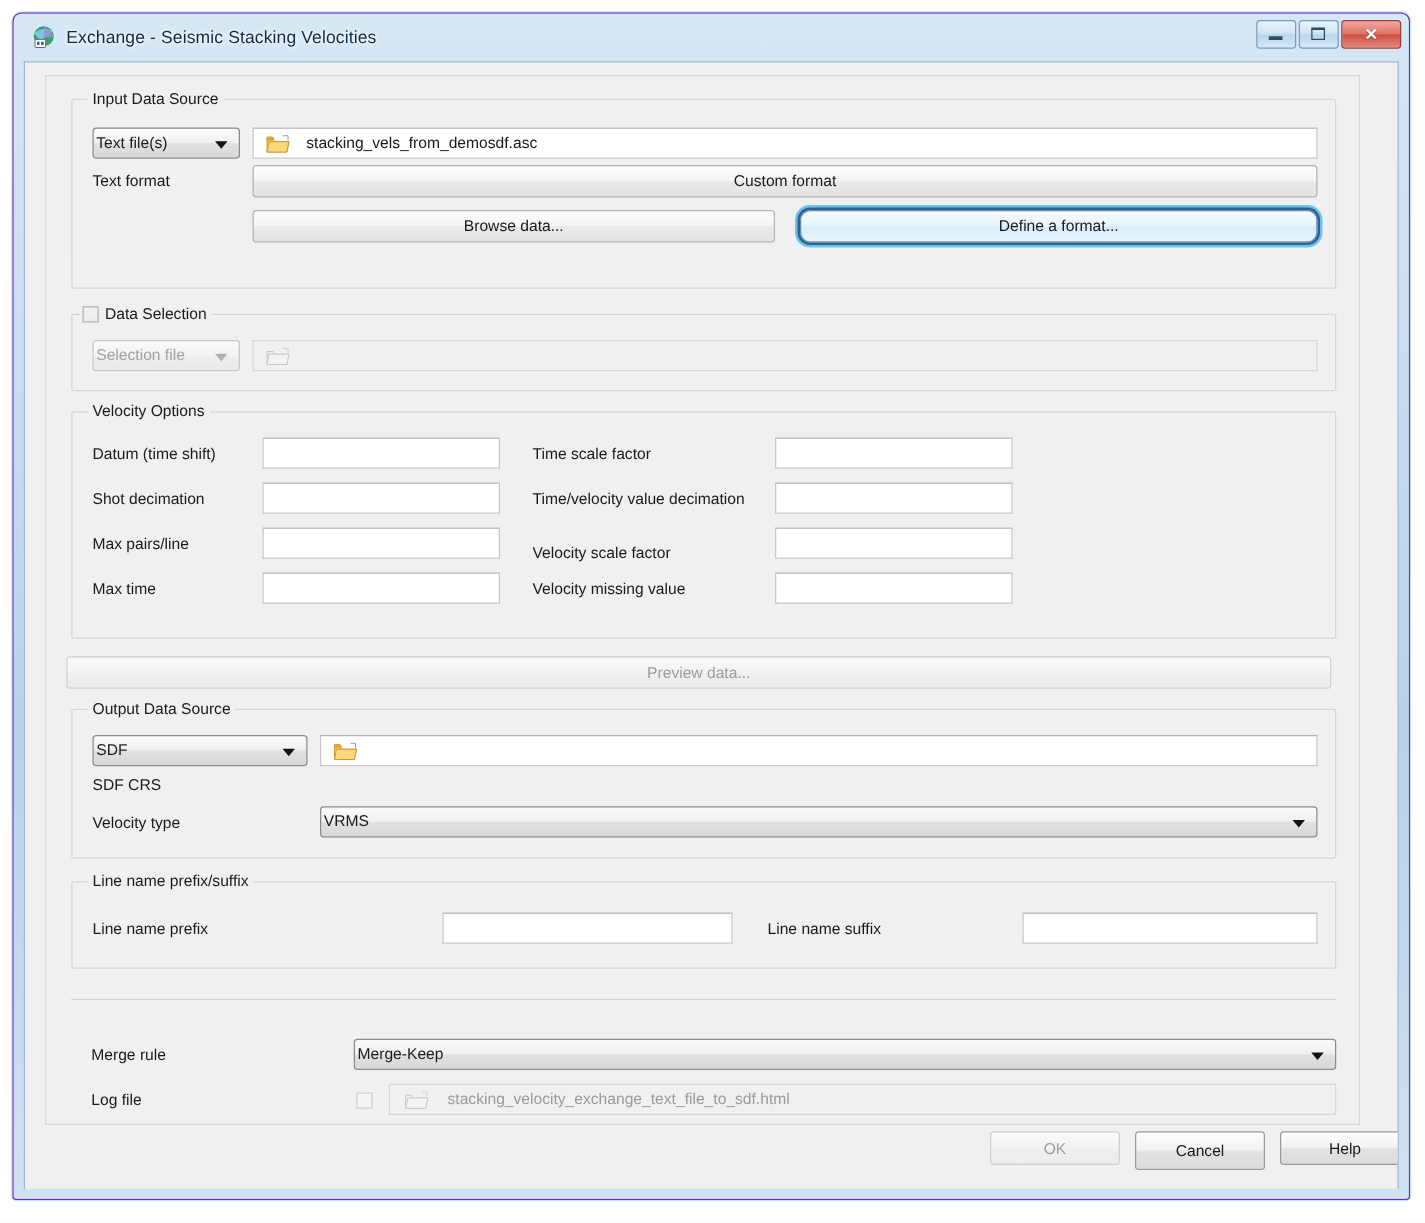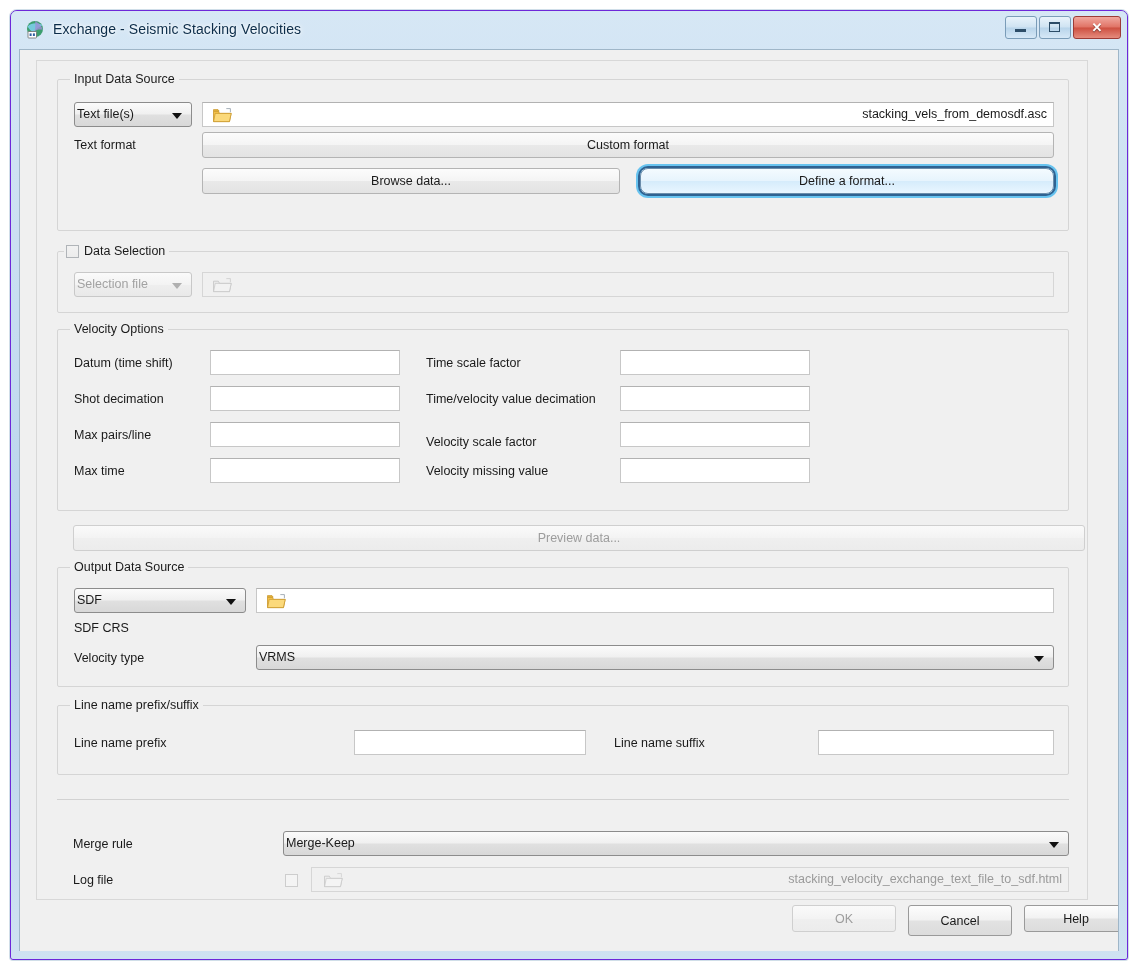--- a/index.html
+++ b/index.html
@@ -140,21 +140,20 @@
     box-sizing: border-box;
     background: #ffffff;
     border: 1px solid #c7c7c7;
     border-top-color: #b2b2b2;
     font-size: 12.5px;
     color: #1a1a1a;
     padding: 0 6px;
     line-height: 22px;
     white-space: nowrap;
     overflow: hidden;
-    text-align: right;
   }
   .tinput.with-icon { padding-left: 42px; }
   .tinput.disabled {
     background: #f0f0f0;
     border-color: #d6d6d6;
     color: #9a9a9a;
   }
 
   
   .folder {
@@ -353,21 +352,21 @@
           <div class="lbl" style="left:368px; top:62px;">Time/velocity value decimation</div>
           <div class="tinput" style="left:562px; top:56px; width:190px; height:25px;"></div>
 
           <div class="lbl" style="left:368px; top:98px;margin-top:7px;">Velocity scale factor</div>
           <div class="tinput" style="left:562px; top:92px; width:190px; height:25px;"></div>
 
           <div class="lbl" style="left:368px; top:134px;">Velocity missing value</div>
           <div class="tinput" style="left:562px; top:128px; width:190px; height:25px;"></div>
         </div>
 
-        <div class="btn disabled" style="left:36px; top:464px; width:1012px; height:26px;text-align:right;">Preview data...</div>
+        <div class="btn disabled" style="left:16px; top:464px; width:1012px; height:26px;text-align:right;">Preview data...</div>
 
         <div class="group" style="left:20px; top:506px; width:1012px; height:120px;">
           <div class="group-title">Output Data Source</div>
 
           <div class="combo" style="left:16px; top:20px; width:172px; height:25px; line-height:23px;">
             <span>SDF</span>
             <span class="caret"></span>
           </div>
 
           <div class="tinput with-icon" style="left:198px; top:20px; width:798px; height:25px; line-height:23px;">

